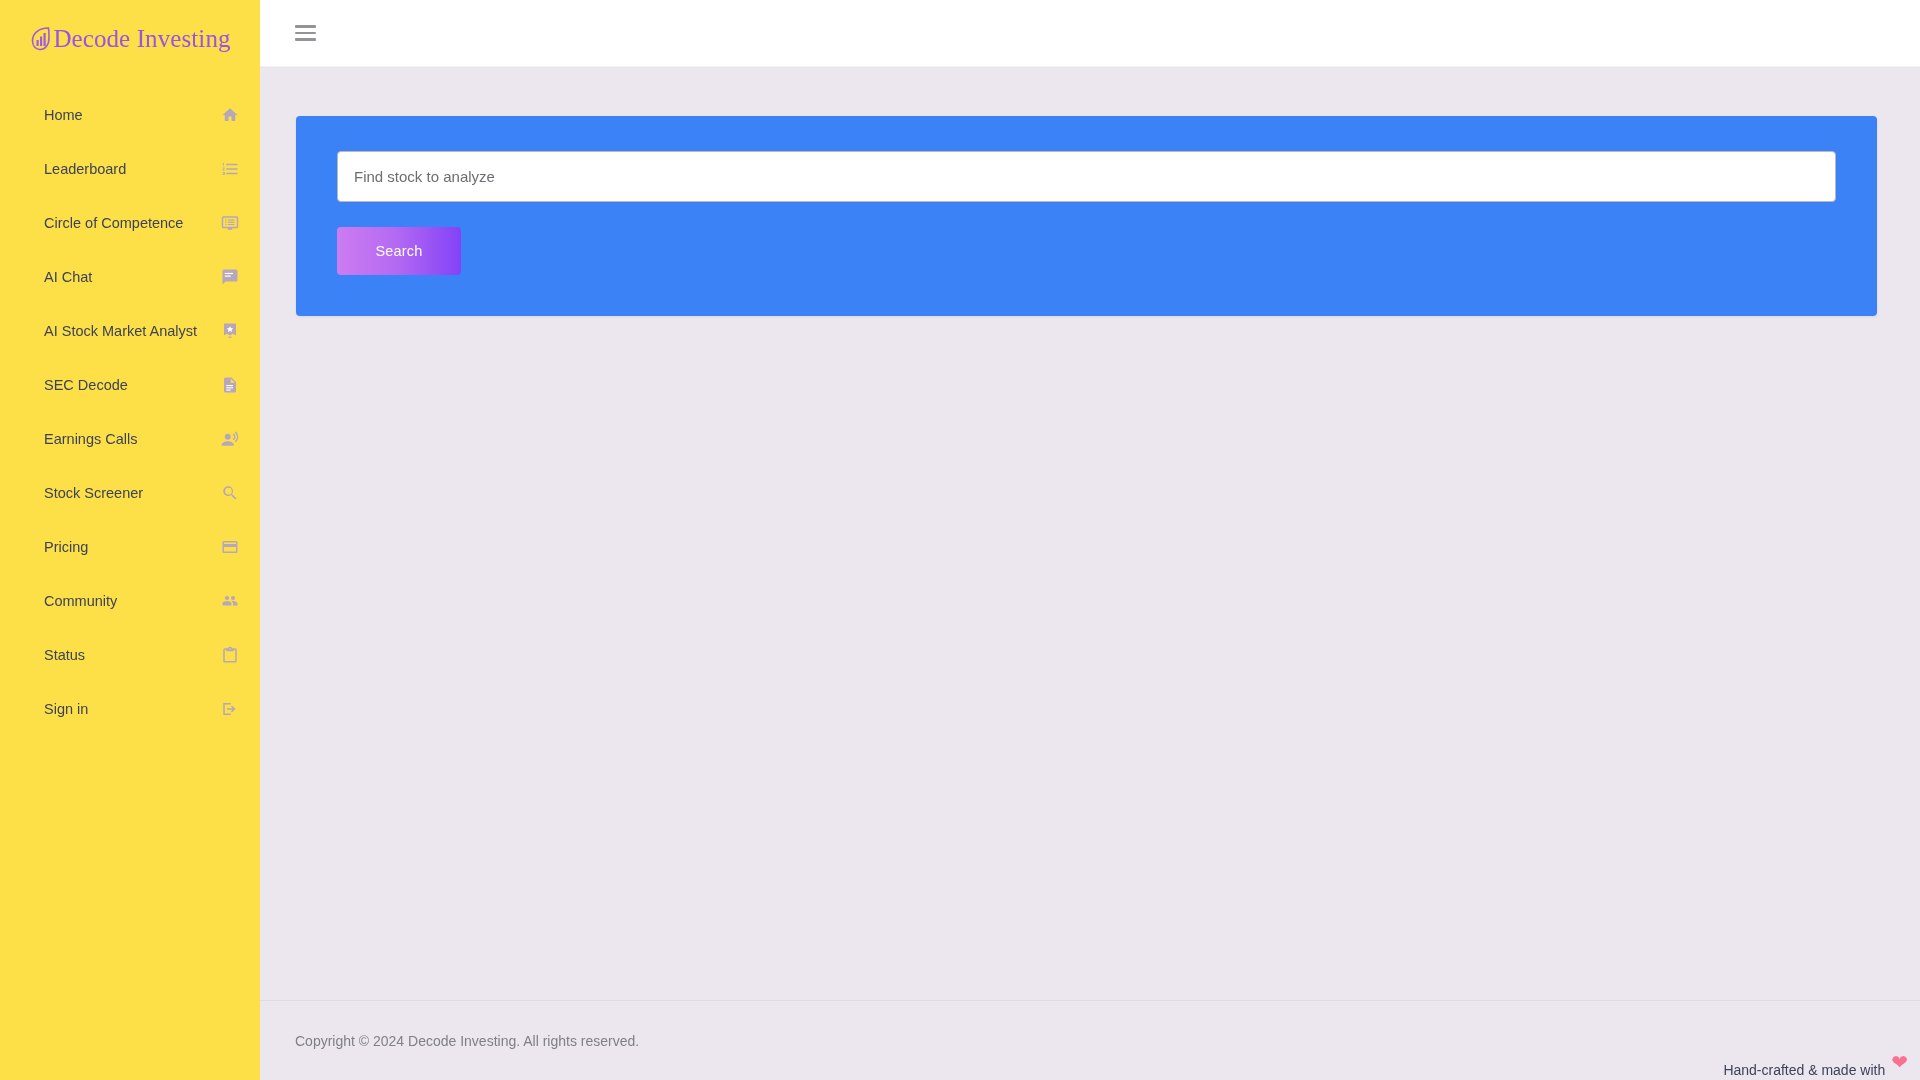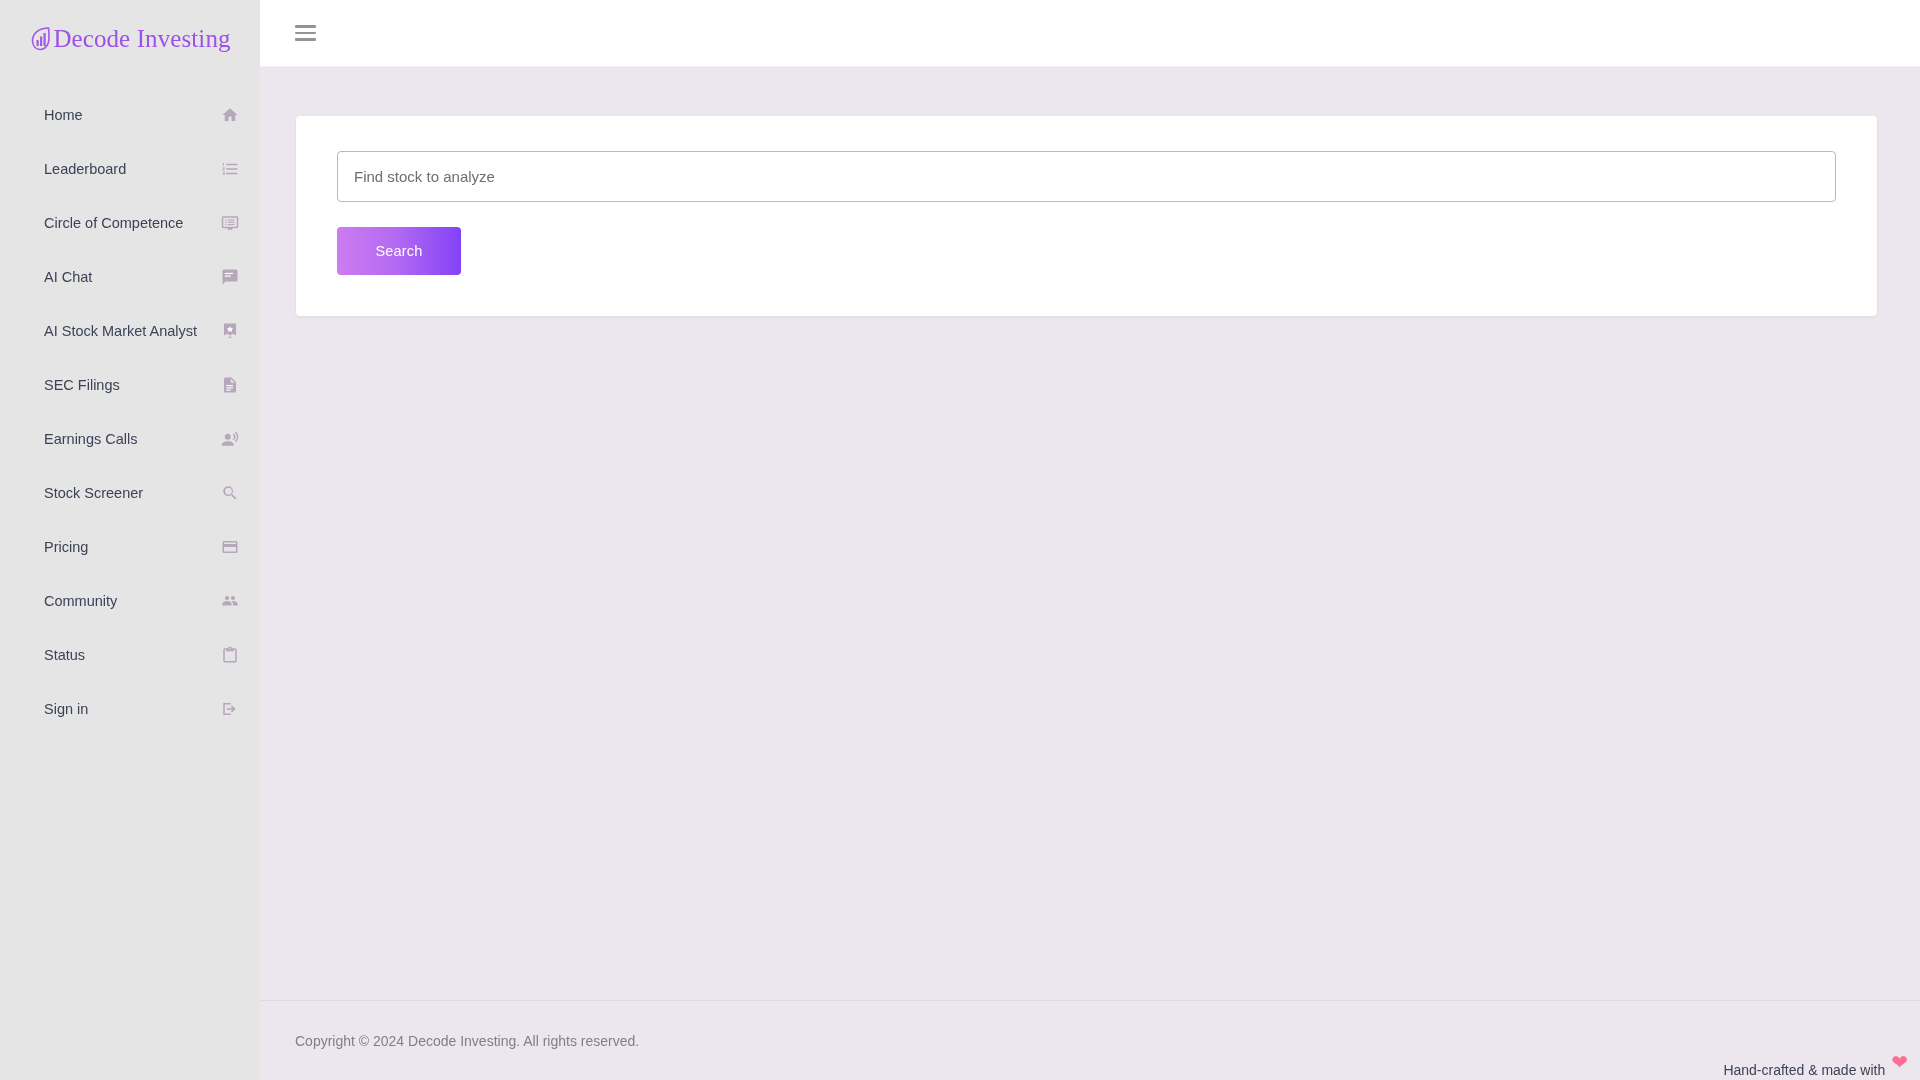--- a/index.html
+++ b/index.html
@@ -9,21 +9,21 @@
     background: #ffffff;
     overflow: hidden;
   }
 
   #app { position: relative; width: 1920px; height: 1080px; display: flex; }
 
   
   #sidebar {
     width: 260px;
     height: 1080px;
-    background: #e5e5e5;
+    background: #fde047;
     flex: 0 0 260px;
     position: relative;
     z-index: 5;
   }
   #brand {
     height: 72px;
     display: flex;
     align-items: center;
     justify-content: center;
     padding-top: 6px;
@@ -88,21 +88,21 @@
   }
 
   #content {
     flex: 1 1 auto;
     background: #ece7ef;
     padding: 49px 43px 0 36px;
     overflow: hidden;
   }
 
   #search-card {
-    background: #ffffff;
+    background: #3b82f6;
     border-radius: 4px;
     box-shadow: 0 1px 3px rgba(20,10,30,.07);
     padding: 35px 41px 41px 41px;
     width: 100%;
     max-width: 1600px;
   }
 
   #search-input {
     display: block;
     width: 100%;
@@ -232,21 +232,21 @@
         <span class="nav-icon">
           <svg viewBox="0 0 24 24">
               <path d="M5 2h14a1 1 0 0 1 1 1v15l-4-2.2-4 2.2-4-2.2L4 18V3a1 1 0 0 1 1-1z"></path>
               <path d="M12 5.5l1.3 2.6 2.9.4-2.1 2 .5 2.9-2.6-1.4-2.6 1.4.5-2.9-2.1-2 2.9-.4z" fill="#fff"></path>
               <rect x="10" y="19.5" width="4" height="1.6"></rect>
             </svg>
         </span>
       </a>
 
       <a class="nav-item" href="#">
-        <span class="nav-label">SEC Filings</span>
+        <span class="nav-label">SEC Decode</span>
         <span class="nav-icon">
           <svg viewBox="0 0 24 24">
               <path d="M14 2H6a2 2 0 0 0-2 2v16a2 2 0 0 0 2 2h12a2 2 0 0 0 2-2V8zm-1 7V3.5L18.5 9z"></path>
               <rect x="7" y="12" width="9" height="1.5" fill="#fff"></rect>
               <rect x="7" y="15" width="9" height="1.5" fill="#fff"></rect>
               <rect x="7" y="18" width="6" height="1.5" fill="#fff"></rect>
             </svg>
         </span>
       </a>
 

